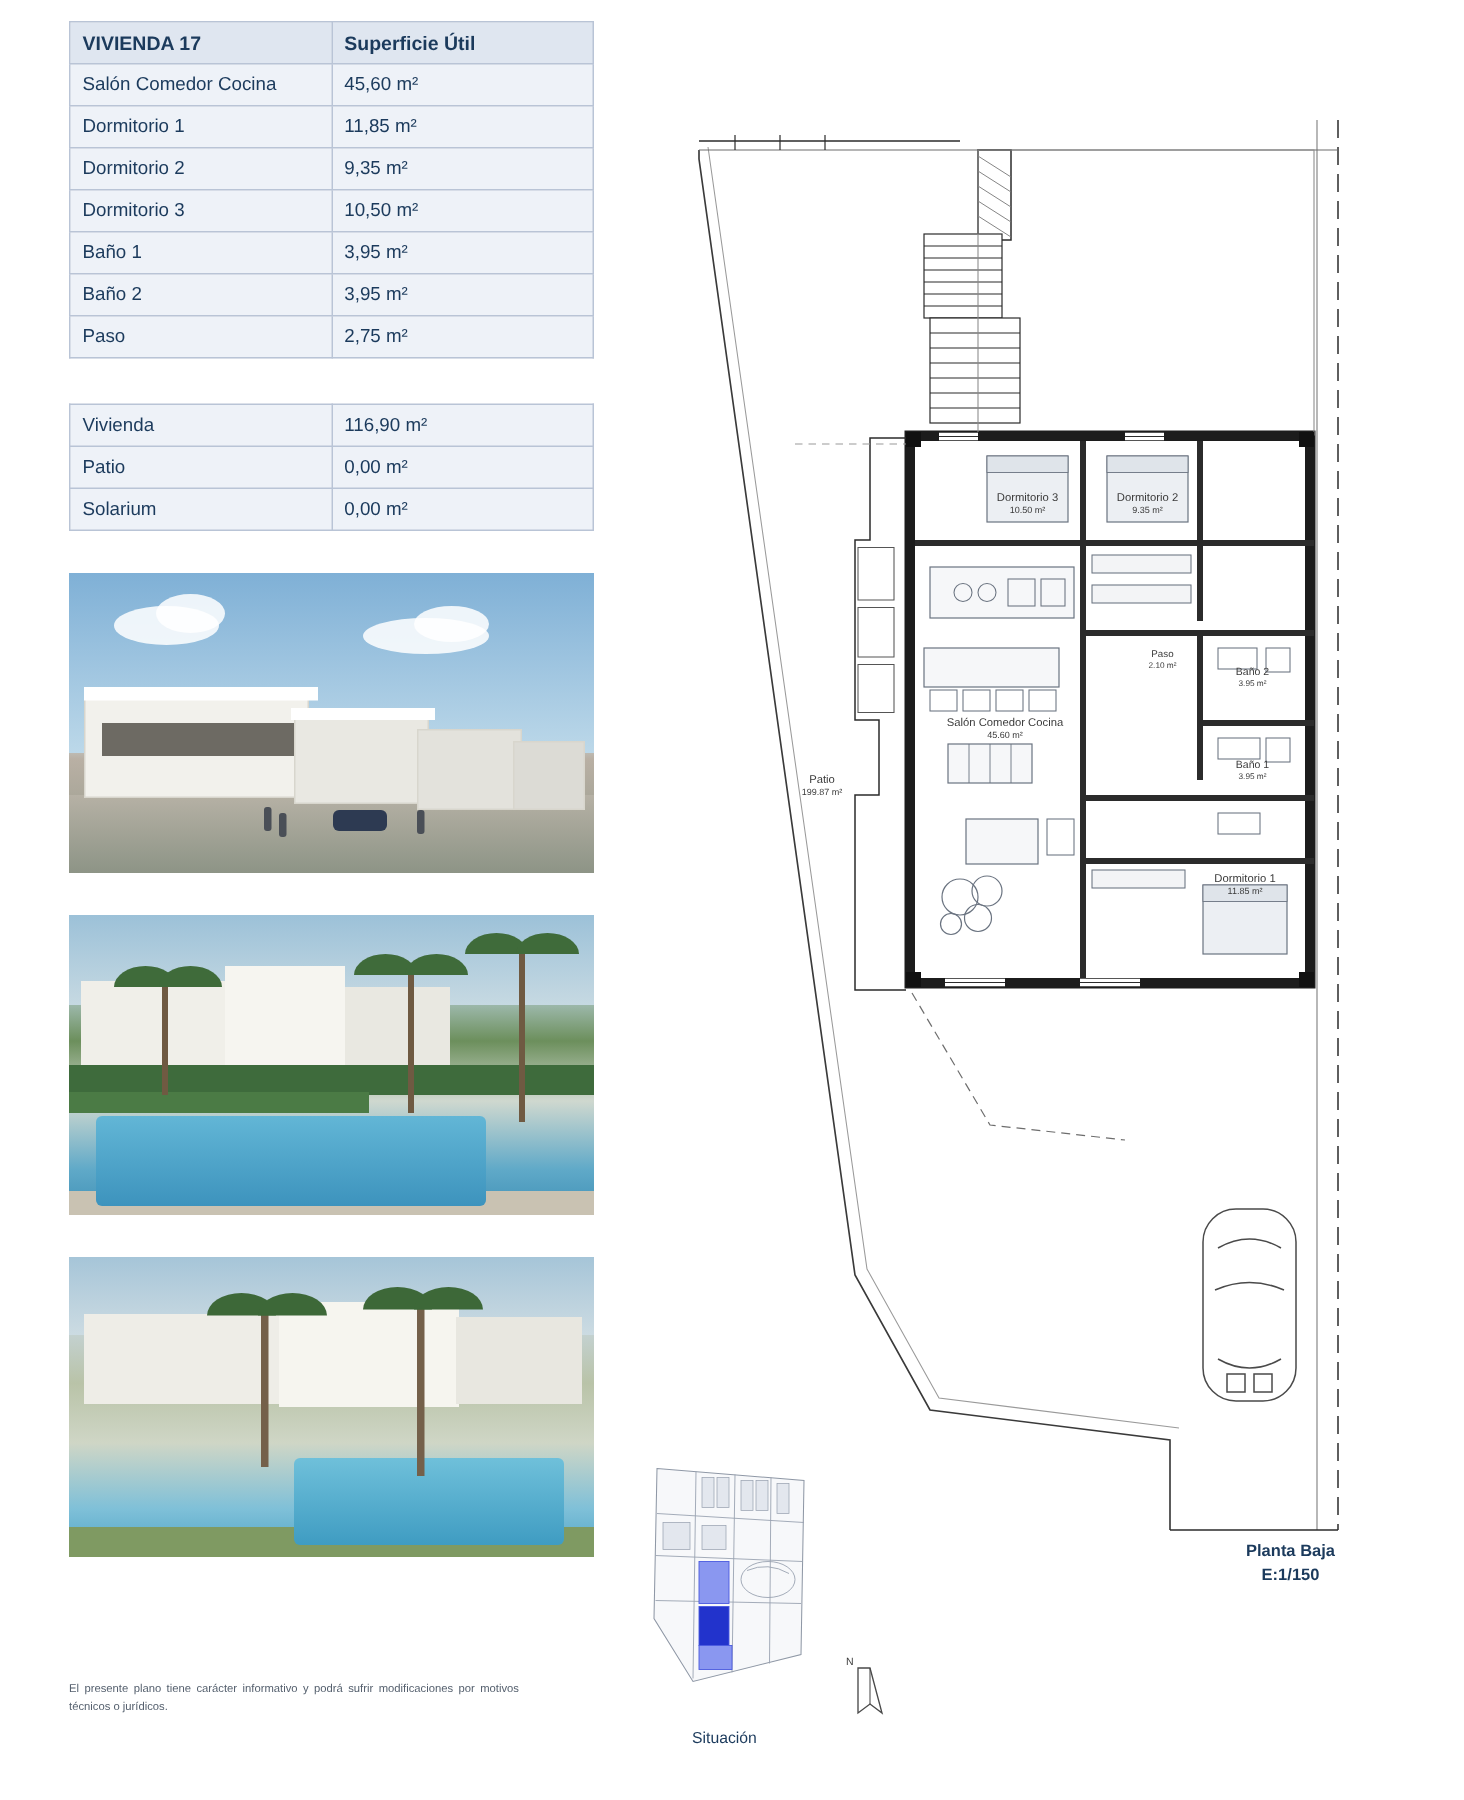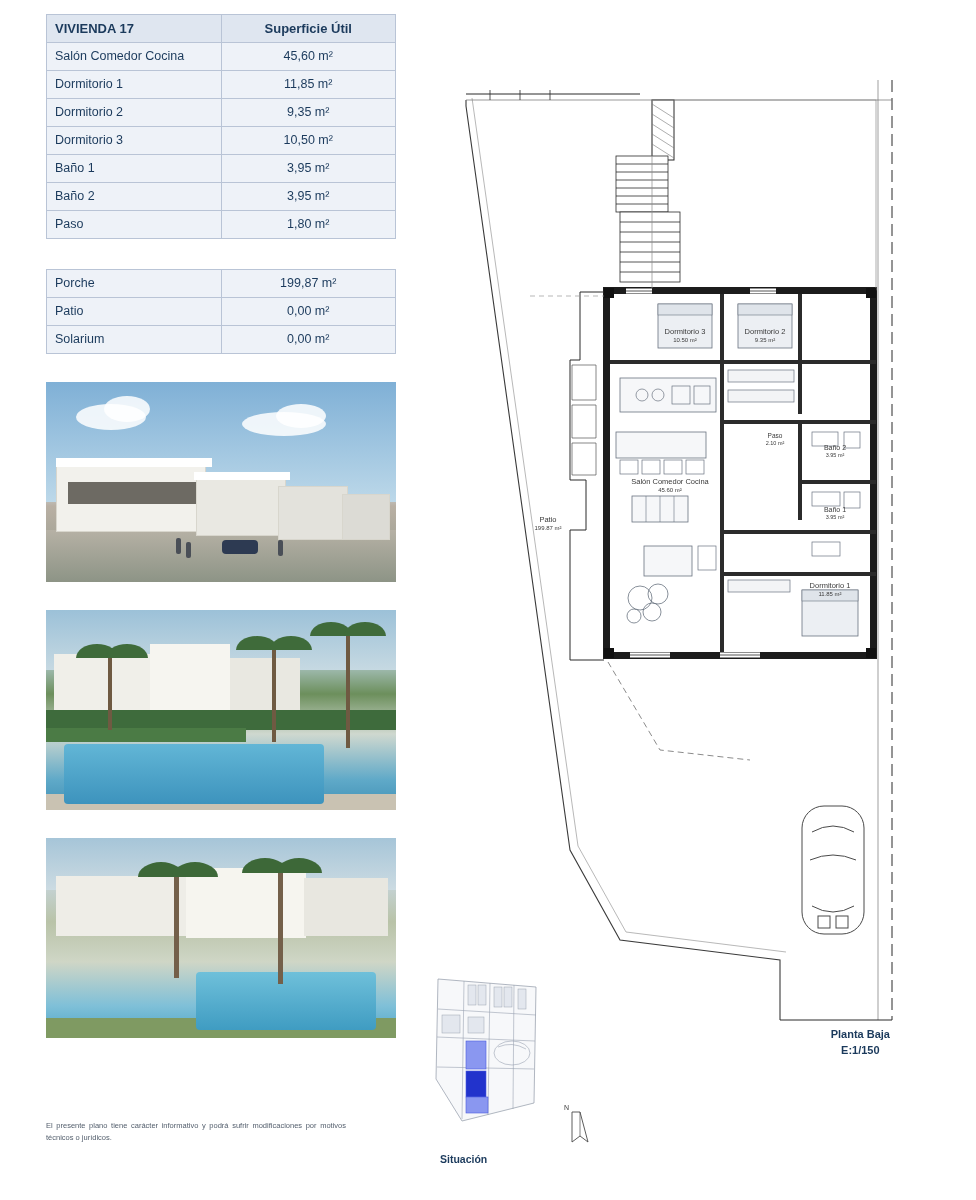--- a/index.html
+++ b/index.html
@@ -40,21 +40,21 @@
   }
   table.area-table tr.header td {
     background: #dfe6f0;
     font-weight: bold;
     font-size: 13px;
   }
   table.area-table tr.total td {
     background: #dfe6f0;
     font-weight: bold;
   }
-  table.area-table td.val { text-align: center; }
+  table.area-table td.val { text-align: left; }
 
   .spacer { height: 30px; }
 
   
   .render {
     width: 350px;
     height: 200px;
     margin-top: 28px;
     position: relative;
     overflow: hidden;
@@ -131,24 +131,25 @@
   }
 
   
   .situacion {
     position: absolute;
     left: 428px; top: 975px;
     width: 118px; height: 150px;
   }
   .situacion-label {
     position: absolute;
-    left: 440px; top: 1153px;
+    left: 424px; top: 1153px;
     width: 118px;
+    text-align: center;
     font-size: 10.5px;
-    font-weight: bold;
+    font-weight: normal;
     color: #1b3a5c;
   }
   .north {
     position: absolute;
     left: 556px; top: 1100px;
     width: 44px; height: 46px;
   }
 </style>
 </head>
 <body>
@@ -182,32 +183,32 @@
       <tr>
         <td>Baño 1</td>
         <td class="val">3,95 m²</td>
       </tr>
       <tr>
         <td>Baño 2</td>
         <td class="val">3,95 m²</td>
       </tr>
       <tr>
         <td>Paso</td>
-        <td class="val">1,80 m²</td>
+        <td class="val">2,75 m²</td>
       </tr>
     </tbody>
       </table>
 
     <div class="spacer"></div>
 
     <table class="area-table">
       <tbody>
       <tr>
-        <td>Porche</td>
-        <td class="val">199,87 m²</td>
+        <td>Vivienda</td>
+        <td class="val">116,90 m²</td>
       </tr>
       <tr>
         <td>Patio</td>
         <td class="val">0,00 m²</td>
       </tr>
       <tr>
         <td>Solarium</td>
         <td class="val">0,00 m²</td>
       </tr>
     </tbody>

